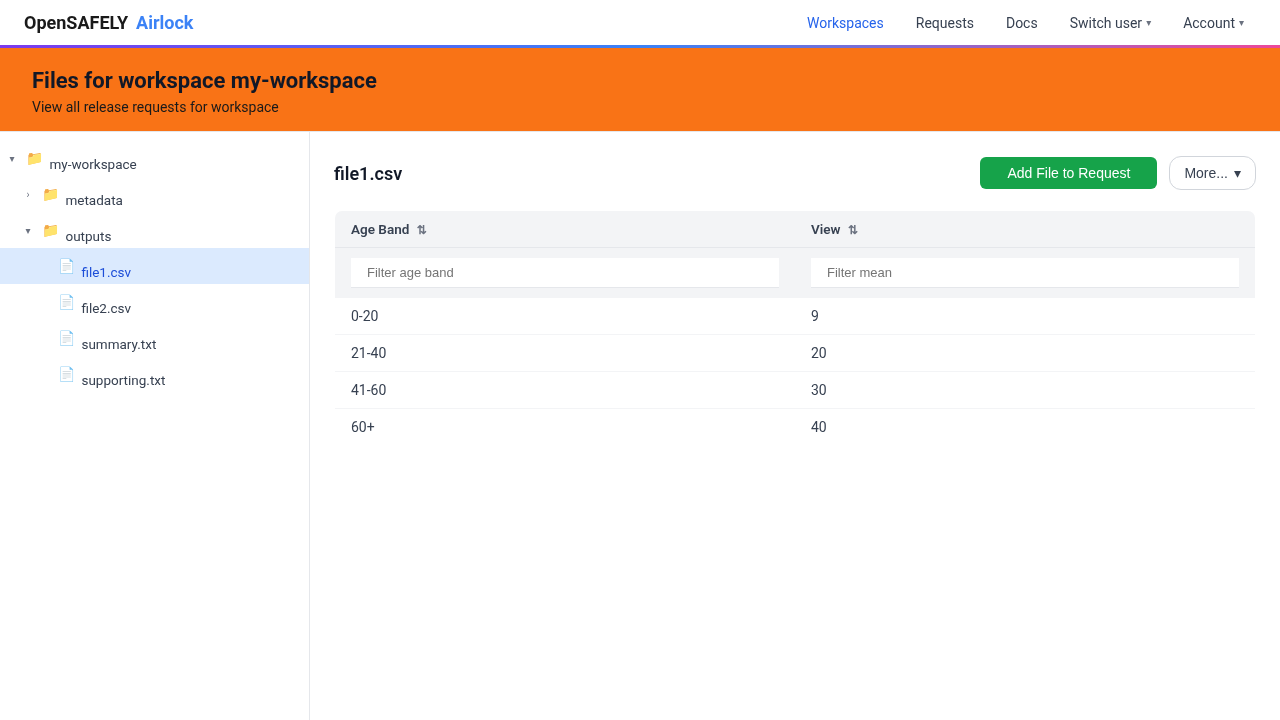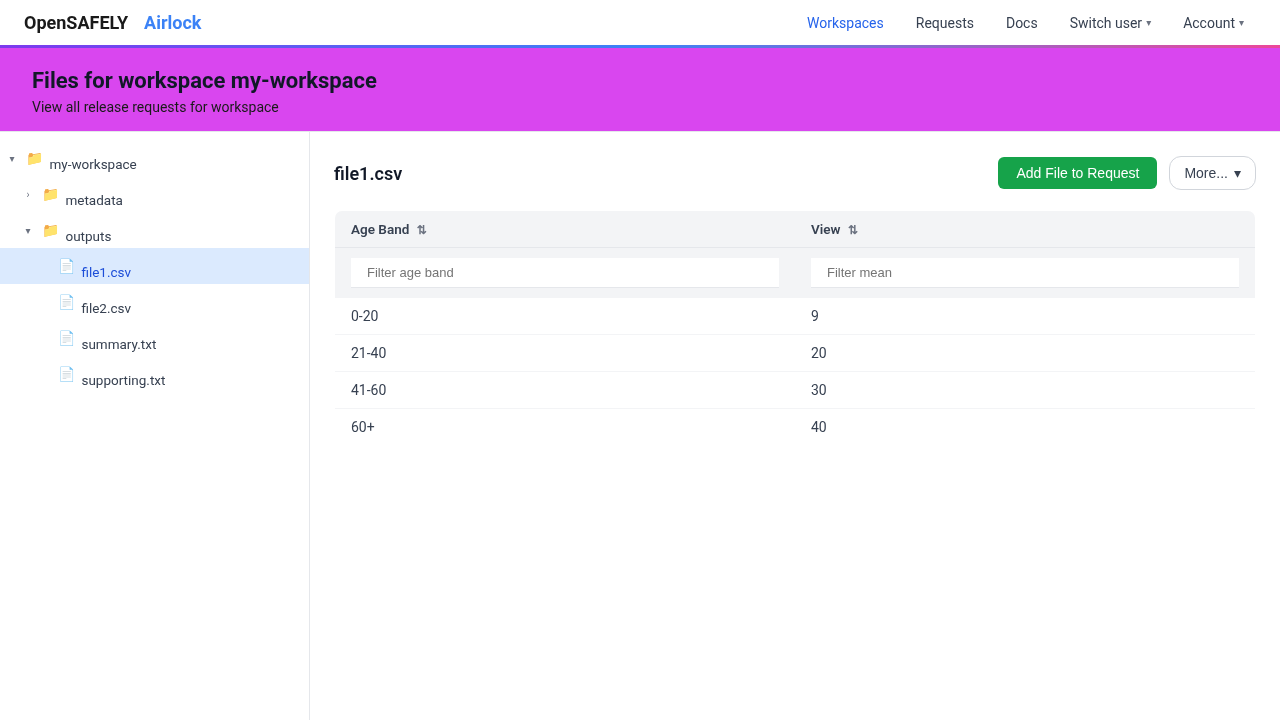--- a/index.html
+++ b/index.html
@@ -6,34 +6,34 @@
     body { font-family: -apple-system, BlinkMacSystemFont, 'Segoe UI', Roboto, sans-serif; font-size: 14px; background: #f8f9fc; color: #1a1a1a; }
 
     
     .navbar {
       display: flex; align-items: center; justify-content: space-between;
       padding: 0 24px; height: 48px; background: #fff;
       border-bottom: 3px solid transparent;
       border-image: linear-gradient(to right, #7c3aed, #3b82f6, #ec4899) 1;
       position: relative; z-index: 10;
     }
-    .navbar-brand { display: flex; align-items: center; gap: 16px; font-weight: 700; font-size: 18px; }
+    .navbar-brand { display: flex; align-items: center; gap: 8px; font-weight: 700; font-size: 18px; }
     .brand-opensafely { color: #1a1a1a; }
     .brand-airlock { color: #3b82f6; }
     .navbar-links { display: flex; gap: 8px; }
     .nav-link {
       padding: 6px 12px; color: #374151; text-decoration: none; font-size: 14px;
       border-radius: 4px; cursor: pointer; display: flex; align-items: center; gap: 4px;
     }
     .nav-link.active { color: #2563eb; }
     .nav-link .chevron { font-size: 10px; color: #6b7280; }
 
     
     .page-header {
-      background: #d946ef; padding: 20px 32px 16px;
+      background: #f97316; padding: 20px 32px 16px;
       border-bottom: 1px solid #e5e7eb;
     }
     .page-title { font-size: 22px; font-weight: 700; color: #111827; margin-bottom: 6px; }
 
     
     .layout { display: flex; height: calc(100vh - 48px - 73px); }
 
     
     .sidebar {
       width: 310px; min-width: 310px; background: #fff;
@@ -61,21 +61,21 @@
     .main-content { flex: 1; overflow-y: auto; padding: 24px 24px; background: #fff; }
 
     .file-header {
       display: flex; align-items: center; justify-content: space-between;
       margin-bottom: 20px;
     }
     .file-name { font-size: 18px; font-weight: 600; color: #111827; }
     .file-actions { display: flex; gap: 12px; align-items: center; }
 
     .btn-primary {
-      background: #16a34a; color: #fff; border: none; padding: 8px 18px;
+      background: #16a34a; color: #fff; border: none; padding: 8px 27px;
       border-radius: 6px; font-size: 14px; font-weight: 500; cursor: pointer;
     }
 
     .btn-secondary {
       background: #fff; color: #374151; border: 1px solid #d1d5db;
       padding: 8px 14px; border-radius: 12px; font-size: 14px; font-weight: 500;
       cursor: pointer; display: flex; align-items: center; gap: 6px;
     }
 
     

